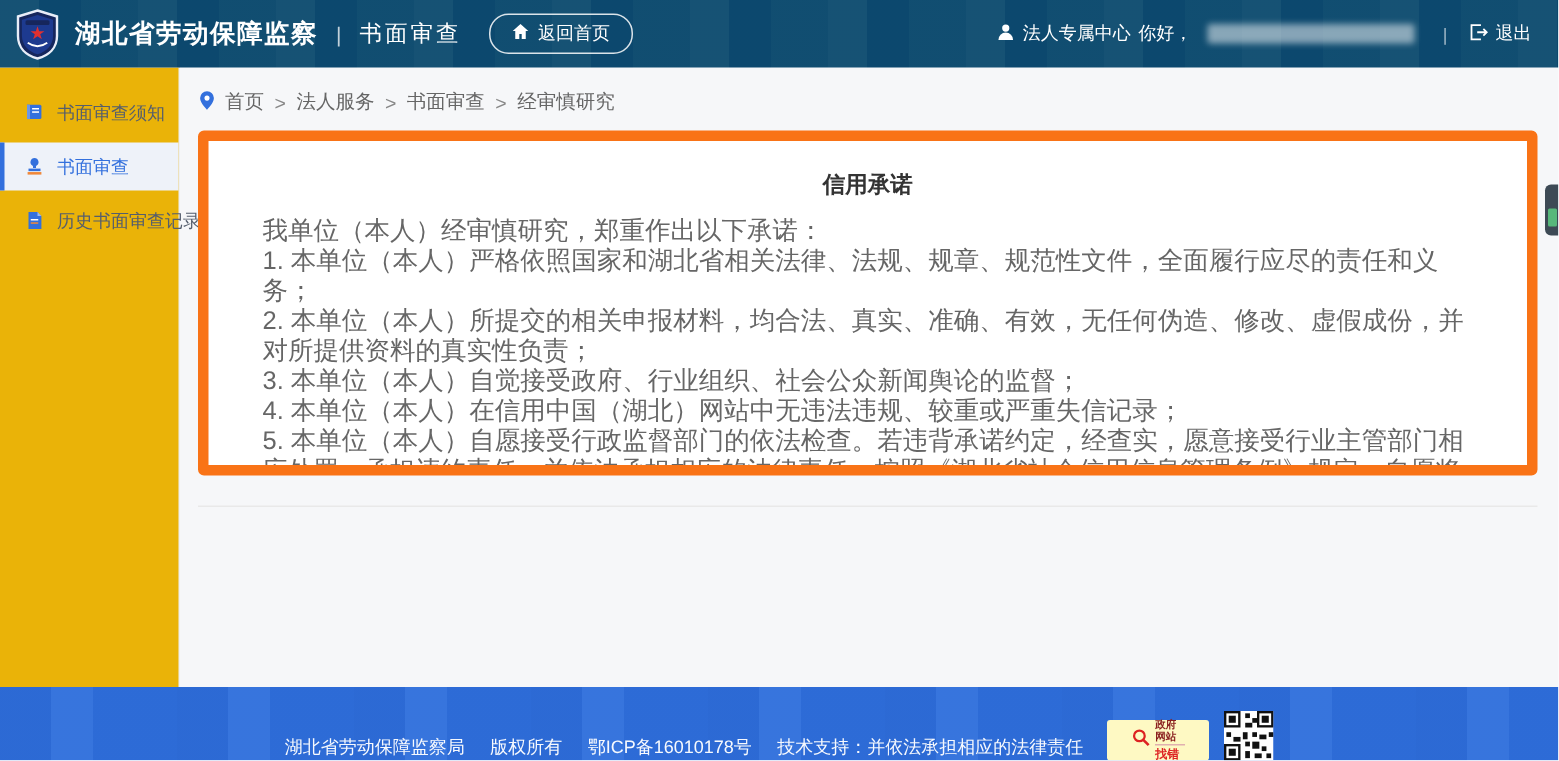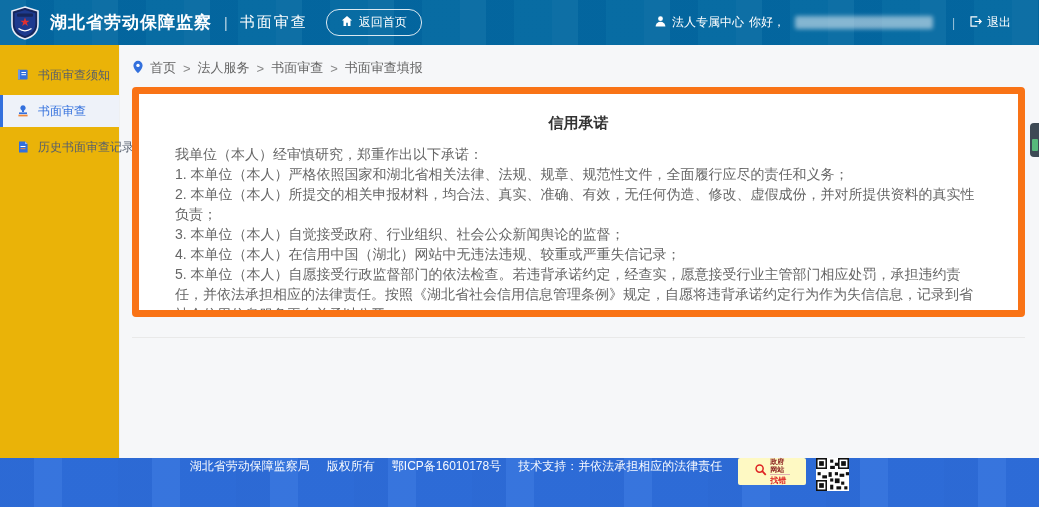--- a/index.html
+++ b/index.html
@@ -1,21 +1,21 @@
 <!DOCTYPE html>
 <html><head>
 <meta charset="utf-8">
 <style>
   * { margin:0; padding:0; box-sizing:border-box; }
   html,body { font-family:"Liberation Sans","DejaVu Sans",sans-serif; }
   .page { width:1039px; height:507px; position:relative; overflow:hidden; background:#fff; }
 
   
-  .topbar { height:45px; background:#0369a1; display:flex; align-items:center;
-            padding:0 28px 0 10px; color:#fff; position:relative; }
+  .topbar { height:45px; background:#0c4a6e; display:flex; align-items:center;
+            padding:0 18px 0 10px; color:#fff; position:relative; }
   .topbar::before { content:""; position:absolute; inset:0; pointer-events:none;
             background:repeating-linear-gradient(90deg, rgba(255,255,255,.045) 0 26px,
             rgba(10,35,110,.05) 26px 54px, rgba(255,255,255,.02) 54px 92px); }
   .topbar > * { position:relative; }
   .logo { width:32px; height:36px; display:flex; align-items:center; }
   .site-title { font-size:17px; font-weight:bold; margin-left:8px; letter-spacing:1px; white-space:nowrap; }
   .t-sep { margin:0 12px; opacity:.75; font-size:14px; }
   .module-title { font-size:15px; letter-spacing:2px; white-space:nowrap; }
   .home-btn { margin-left:18px; display:inline-flex; align-items:center; gap:6px;
             background:transparent; border:1px solid rgba(255,255,255,.85); color:#fff;
@@ -37,37 +37,37 @@
   .side-item .ic { display:flex; flex:none; }
 
   .main { flex:1; padding:14px 14px 0 12px; position:relative; min-width:0; }
   .breadcrumb { display:flex; align-items:center; gap:6px; font-size:13px; color:#666; }
   .crumb { cursor:pointer; }
   .crumb-sep { color:#888; margin:0 1px; }
 
   .card { margin-top:10px; background:#fff; border:7px solid #f97316; border-radius:4px;
             padding:14px 36px 18px; height:230px; overflow:hidden; }
   .card-title { font-size:15px; font-weight:bold; color:#333; text-align:center; margin:6px 0 11px; }
-  .card p { font-size:14px; color:#666; line-height:20px; }
+  .card p { font-size:17px; color:#666; line-height:20px; }
 
   .actions-divider { border-top:1px solid #e9e9e9; margin-top:20px; }
   .actions { text-align:center; margin-top:17px; }
   .confirm-btn { background:#3370dd; color:#fff; border:none; border-radius:3px;
             padding:7px 15px; font-size:13px; cursor:pointer; font-family:inherit; }
   .cancel-link { display:block; margin-top:10px; color:#3370dd; font-size:12.5px;
             cursor:pointer; text-decoration:none; }
 
   
   .float-widget { position:absolute; right:0; top:123px; width:9px; height:34px;
             background:#3d4a55; border-radius:4px 0 0 4px; cursor:pointer; z-index:5; }
   .float-widget::after { content:""; position:absolute; left:2px; right:1px; bottom:6px;
             height:12px; background:#57b87b; border-radius:1px; }
 
   
-  .footer { height:49px; background:#2f6fdc; display:flex; align-items:flex-start;
+  .footer { height:49px; background:#2f6fdc; display:flex; align-items:flex-end;
             justify-content:center; color:rgba(255,255,255,.96); font-size:12px; position:relative; }
   .footer::before { content:""; position:absolute; inset:0; pointer-events:none;
             background:repeating-linear-gradient(90deg, rgba(10,35,110,.07) 0 34px,
             rgba(255,255,255,.04) 34px 62px, rgba(10,35,110,.05) 62px 118px); }
   .footer > * { position:relative; }
   .f-parts { display:flex; gap:17px; white-space:nowrap; }
   .gov-badge { width:68px; height:27px; background:#fef9c3; border-radius:2px; margin-left:16px;
             display:flex; align-items:center; justify-content:center; gap:2px; padding:1px 16px; cursor:pointer; }
   .badge-text { display:flex; flex-direction:column; line-height:1.15; }
   .badge-l1 { font-size:7px; color:#8a1f1f; font-weight:bold; }
@@ -165,21 +165,21 @@
             <path fill="#3370dd" d="M6 .8A4.6 4.6 0 0 0 1.4 5.4C1.4 8.8 6 13.2 6 13.2s4.6-4.4 4.6-7.8A4.6 4.6 0 0 0 6 .8z"></path>
             <circle cx="6" cy="5.4" r="1.7" fill="#fff"></circle>
           </svg>
         </span>
         <span class="crumb">首页</span>
         <span class="crumb-sep">&gt;</span>
         <span class="crumb">法人服务</span>
         <span class="crumb-sep">&gt;</span>
         <span class="crumb">书面审查</span>
         <span class="crumb-sep">&gt;</span>
-        <span>书面审查填报</span>
+        <span>经审慎研究</span>
       </div>
 
       <section class="card">
         <h2 class="card-title">信用承诺</h2>
         <p>我单位（本人）经审慎研究，郑重作出以下承诺：</p>
         <p>1. 本单位（本人）严格依照国家和湖北省相关法律、法规、规章、规范性文件，全面履行应尽的责任和义务；</p>
         <p>2. 本单位（本人）所提交的相关申报材料，均合法、真实、准确、有效，无任何伪造、修改、虚假成份，并对所提供资料的真实性负责；</p>
         <p>3. 本单位（本人）自觉接受政府、行业组织、社会公众新闻舆论的监督；</p>
         <p>4. 本单位（本人）在信用中国（湖北）网站中无违法违规、较重或严重失信记录；</p>
         <p>5. 本单位（本人）自愿接受行政监督部门的依法检查。若违背承诺约定，经查实，愿意接受行业主管部门相应处罚，承担违约责任，并依法承担相应的法律责任。按照《湖北省社会信用信息管理条例》规定，自愿将违背承诺约定行为作为失信信息，记录到省社会信用信息服务平台并予以公开。</p>

